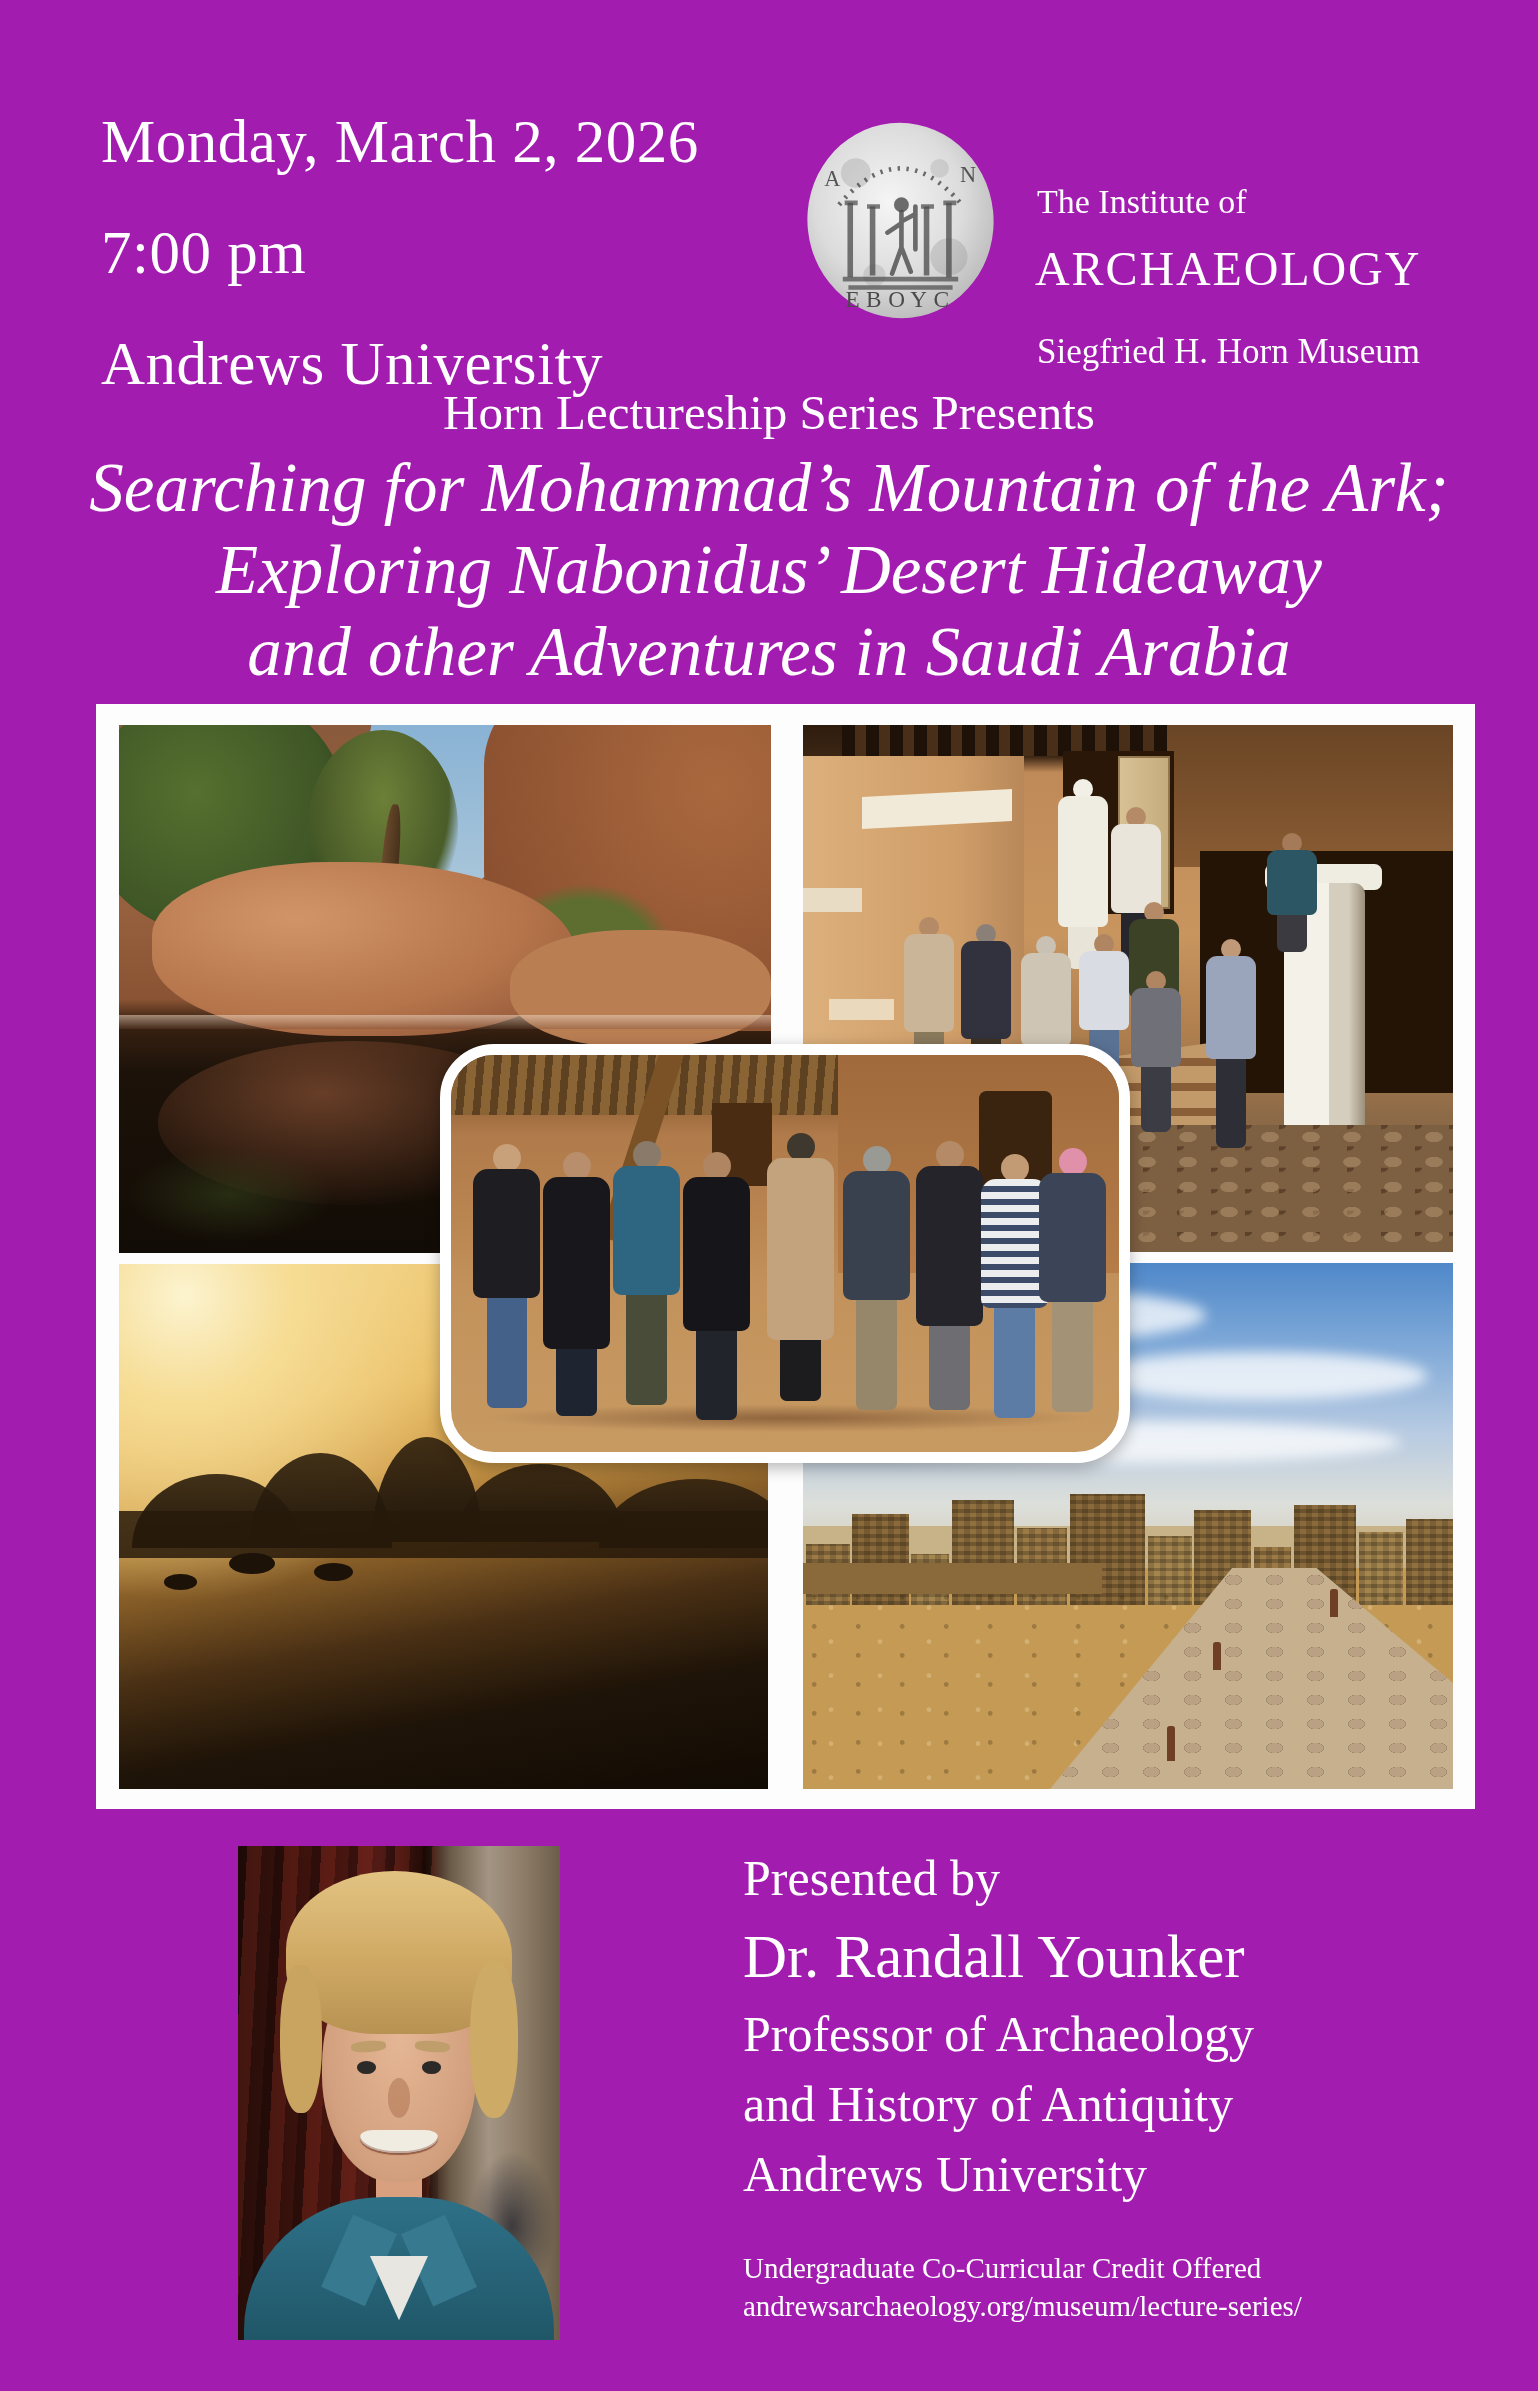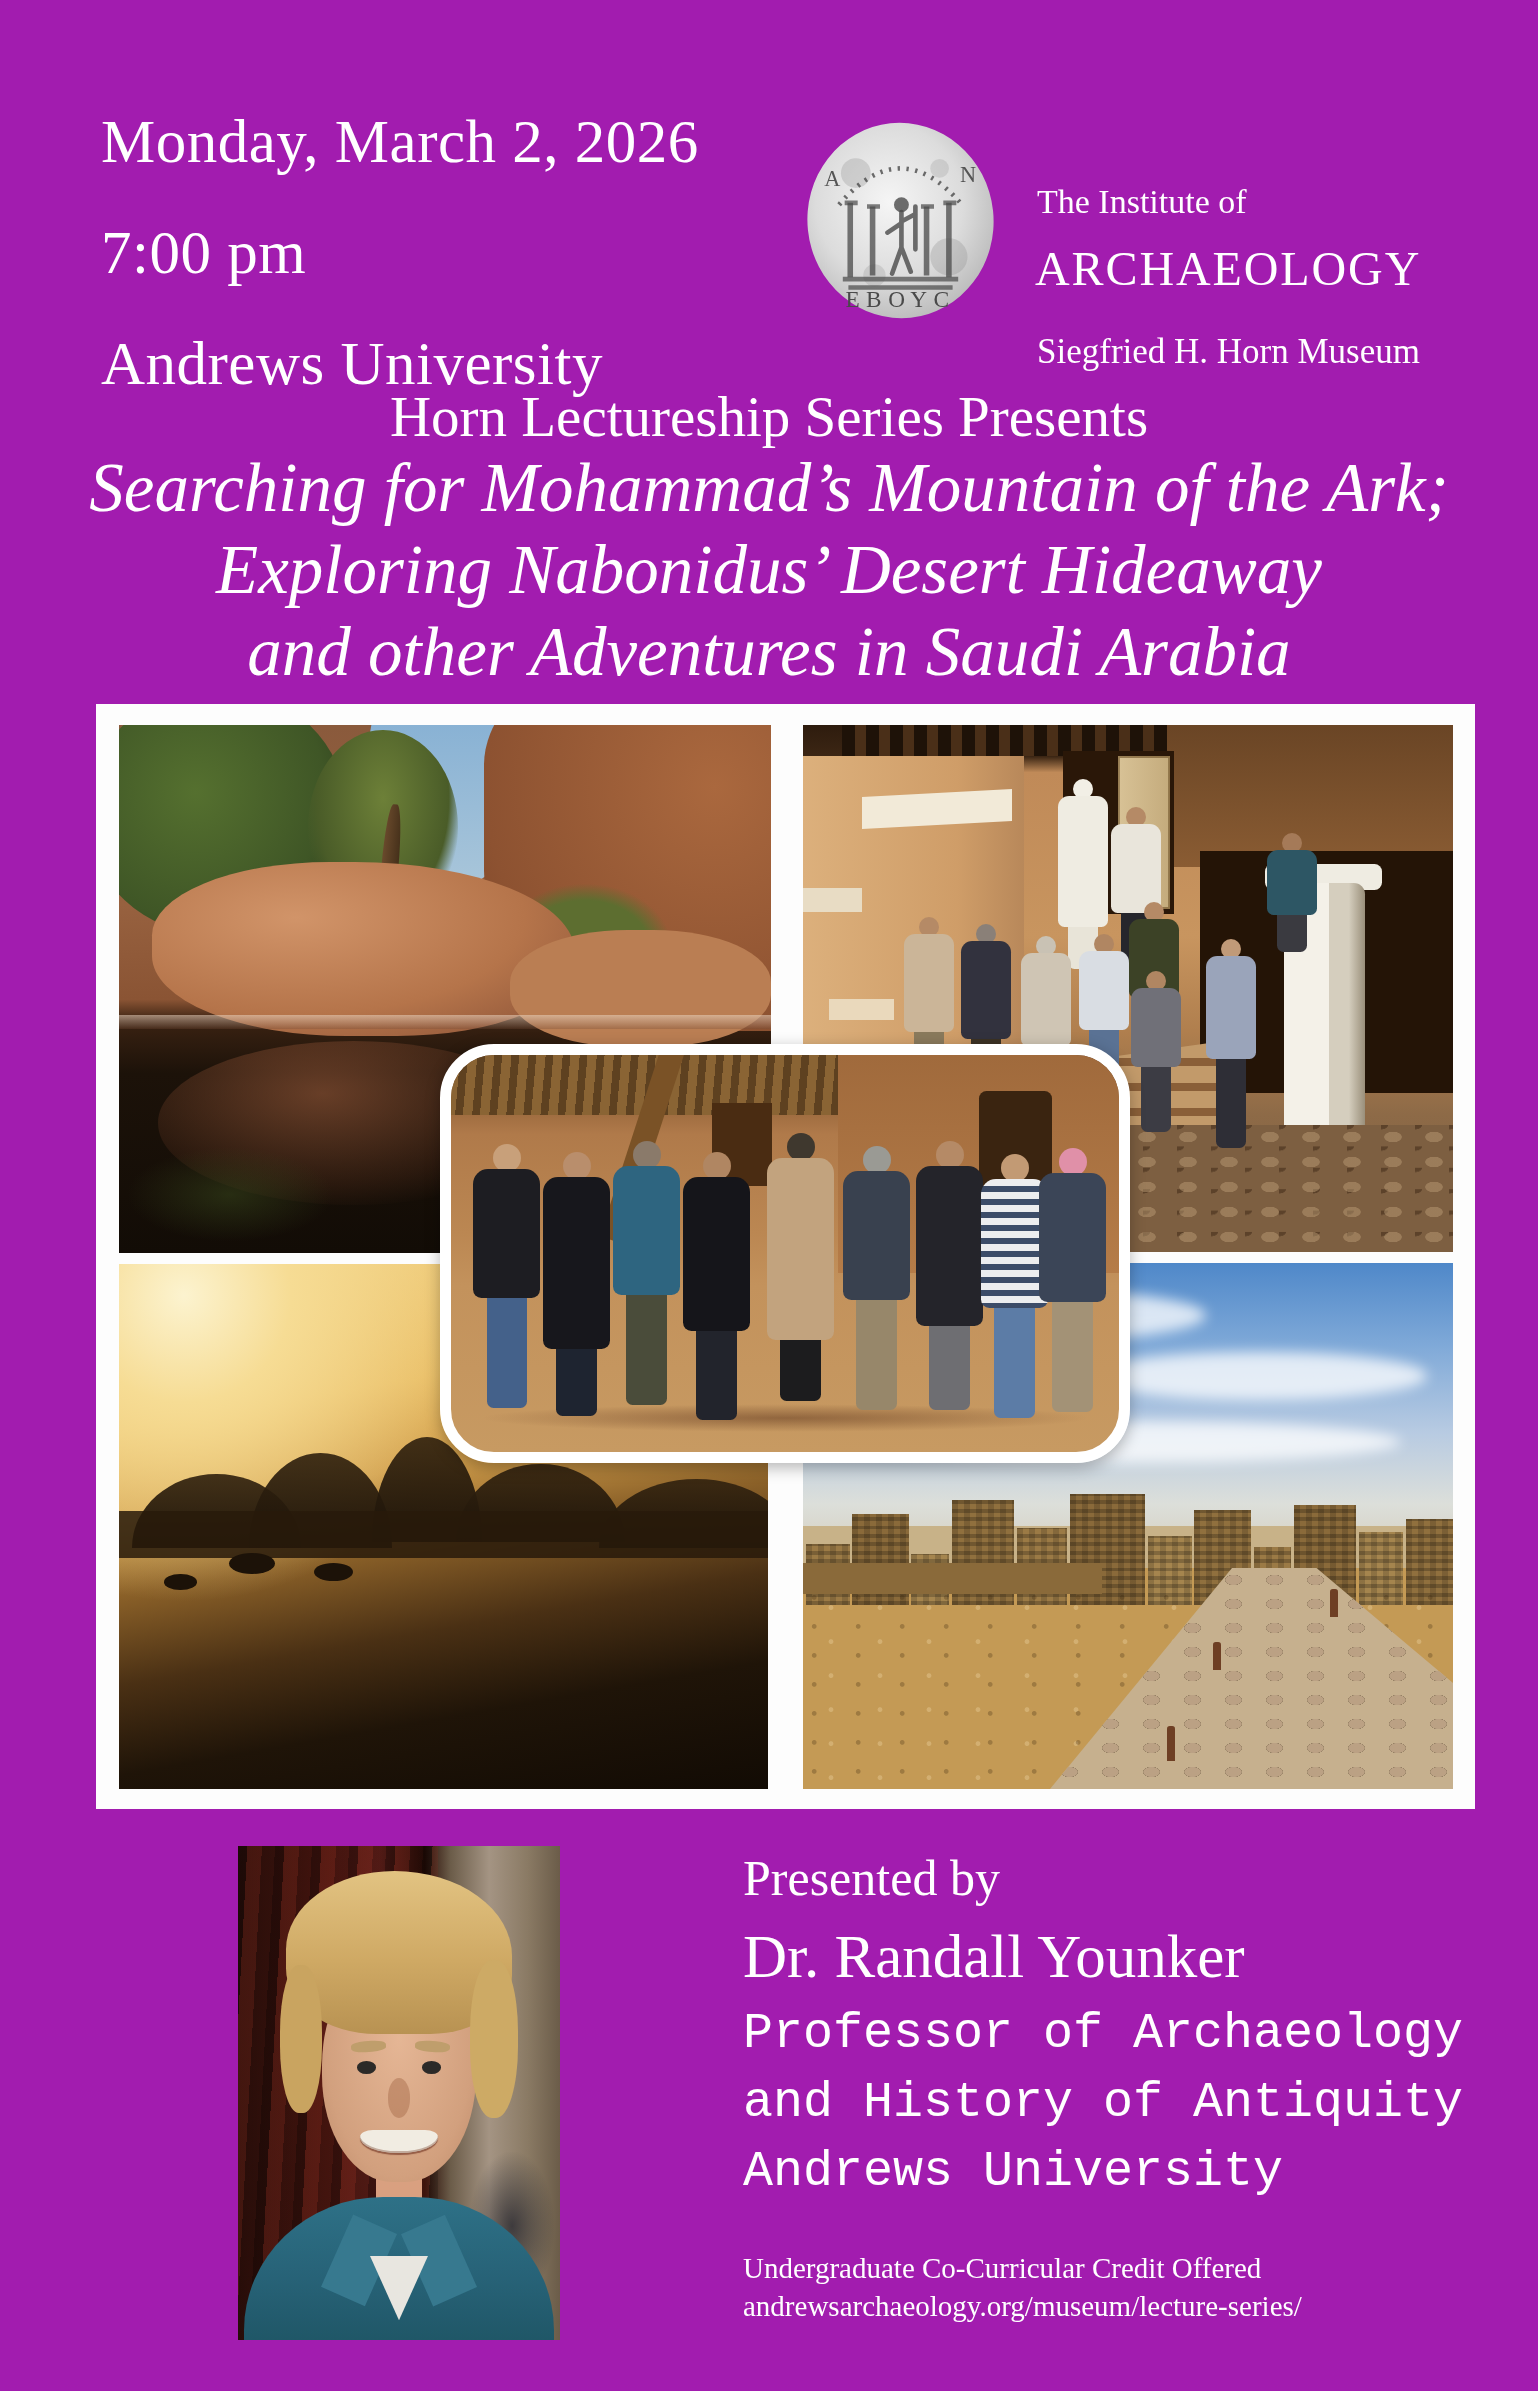--- a/index.html
+++ b/index.html
@@ -9,21 +9,21 @@
   
   .event{position:absolute;left:101px;top:86px;font-size:61px;line-height:111px;letter-spacing:0.5px;}
 
   
   .coin{position:absolute;left:800px;top:117px;width:201px;height:207px;}
   .inst-1{position:absolute;left:1037px;top:183px;font-size:34px;}
   .inst-2{position:absolute;left:1035px;top:241px;font-size:48px;letter-spacing:1.9px;}
   .inst-3{position:absolute;left:1037px;top:332px;font-size:35px;}
 
   
-  .series{position:absolute;left:0;right:0;top:384px;text-align:center;font-size:57px;}
+  .series{position:absolute;left:0;right:0;top:384px;text-align:center;font-size:49px;}
   .title{position:absolute;left:0;right:0;top:447px;text-align:center;font-style:italic;
          font-size:69px;line-height:82px;}
 
   
   .panel{position:absolute;left:96px;top:704px;width:1379px;height:1105px;background:#fdfdfd;}
   .photo{position:absolute;overflow:hidden;}
   .photo>div{position:absolute;}
   .ph-oasis{left:23px;top:20.5px;width:652px;height:528px;
     background:linear-gradient(180deg,#8a5a3c 0%,#97613f 34%,#8a5434 52%,#3a2212 56%,#1c1209 66%,#120c06 100%);}
   .ph-build{left:707px;top:20.5px;width:650px;height:527px;
@@ -157,21 +157,21 @@
   .m-eyeL{left:37%;top:43.5%;width:6%;height:2.6%;border-radius:50%;background:#2c2a28;}
   .m-eyeR{left:57%;top:43.5%;width:6%;height:2.6%;border-radius:50%;background:#2c2a28;}
   .m-nose{left:46.5%;top:47%;width:7%;height:8%;border-radius:50%;background:rgba(165,105,72,.45);}
   .m-teeth{left:38%;top:57.5%;width:24%;height:4.6%;border-radius:24% 24% 70% 70%/45% 45% 100% 100%;
     background:#f1ece2;box-shadow:0 1.9px 0.9px rgba(115,55,38,.65),inset 0 -1.9px 0 rgba(150,110,90,.5);}
 
   
   .pres{position:absolute;left:743px;top:1849px;}
   .pres-intro{font-size:50px;margin-bottom:15px;}
   .pres-name{font-size:61px;margin-bottom:13px;}
-  .pres-line{font-size:50px;margin-bottom:12px;font-family:Liberation Mono, monospace;}
+  .pres-line{font-size:50px;margin-bottom:12px;}
   .footer{position:absolute;left:743px;top:2249px;font-size:29px;line-height:38px;}
 </style>
 </head>
 <body>
 
 <div class="poster">
 
   <div class="event">
     <div>Monday, March 2, 2026</div>
     <div>7:00 pm</div>

